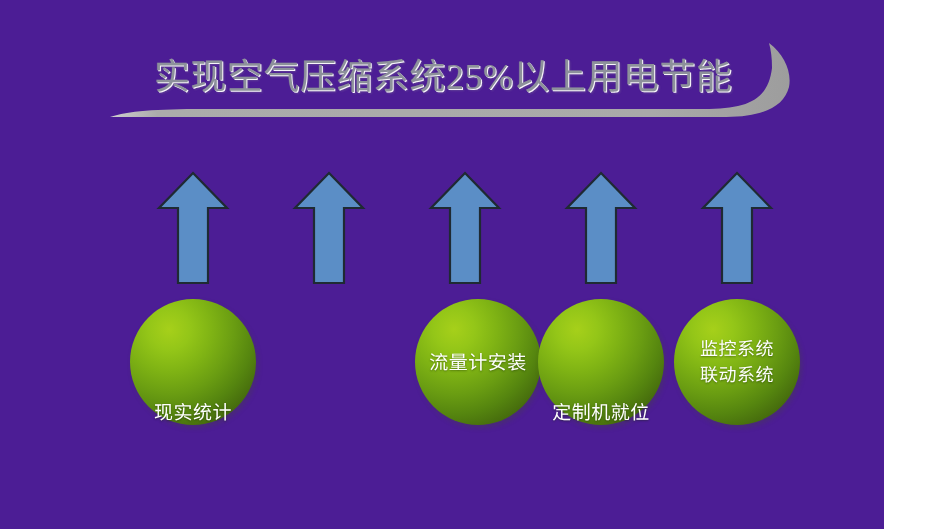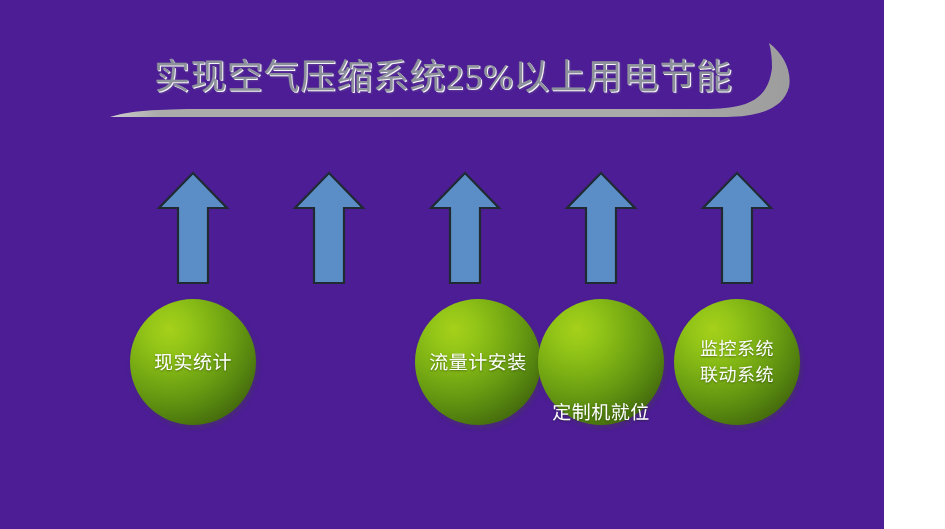--- a/index.html
+++ b/index.html
@@ -149,21 +149,21 @@
       <path d="M37 3 L71 38 L52 38 L52 113 L22 113 L22 38 L3 38 Z" fill="#5b8ec6" stroke="#1f2a33" stroke-width="2.2" stroke-linejoin="miter"></path>
     </svg>
   </div>
 
   <div class="arrow" style="left:700px; top:170px;">
     <svg viewBox="0 0 74 116">
       <path d="M37 3 L71 38 L52 38 L52 113 L22 113 L22 38 L3 38 Z" fill="#5b8ec6" stroke="#1f2a33" stroke-width="2.2" stroke-linejoin="miter"></path>
     </svg>
   </div>
 
-  <div class="node" style="left:130px; top:299px;">
+  <div class="node" style="left:130px; top:299px;align-items:flex-end;">
     <span class="node-label">现实统计</span>
   </div>
 
 
   <div class="node" style="left:415px; top:299px;">
     <span class="node-label">流量计安装</span>
   </div>
 
   <div class="node" style="left:538px; top:299px;align-items:flex-end;">
     <span class="node-label">定制机就位</span>

